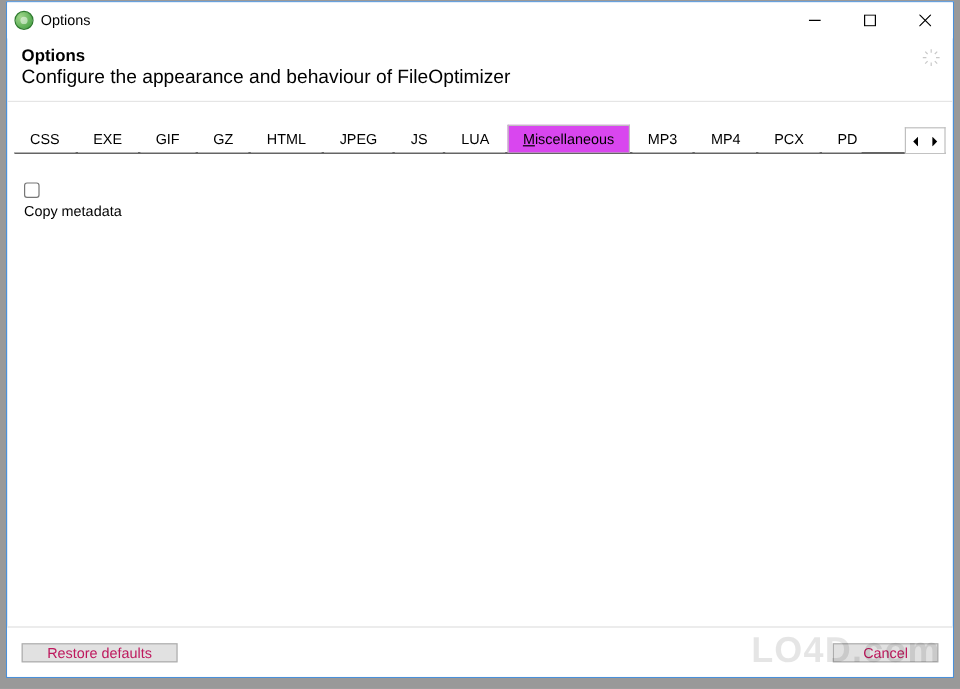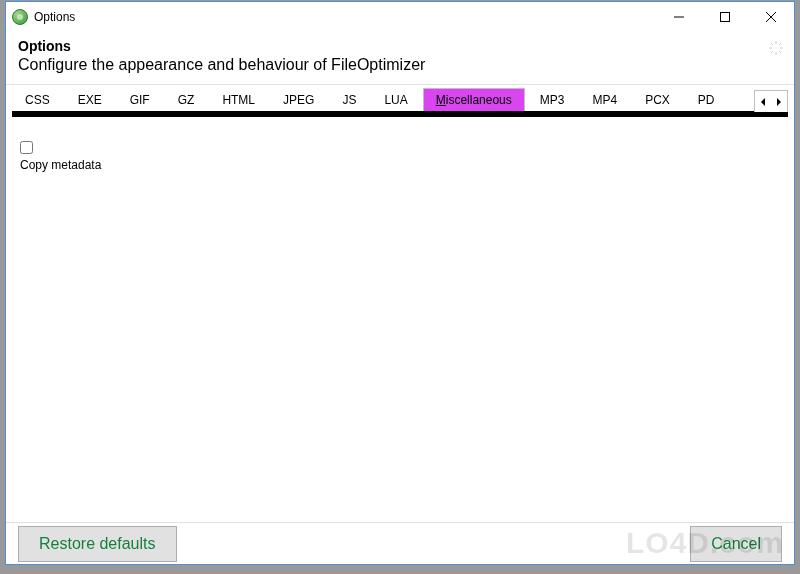--- a/index.html
+++ b/index.html
@@ -79,22 +79,22 @@
   }
 
   .divider {
     height: 1px;
     background: #e5e5e5;
     margin: 0 0 0 0;
   }
 
   .tabstrip-wrap {
     position: relative;
-    margin: 2px 6px 0 6px;
-    border-bottom: 6px solid #000000;
+    margin: 18px 6px 0 6px;
+    border-bottom: 1px solid #000000;
     display: flex;
     align-items: flex-end;
   }
   .tabstrip {
     display: flex;
     flex: 1 1 auto;
     overflow: hidden;
   }
   .tab {
     padding: 4px 12px 4px 12px;
@@ -160,25 +160,25 @@
     left: 0; right: 0;
     bottom: 0;
     height: 42px;
     border-top: 1px solid #e0e0e0;
     display: flex;
     align-items: center;
     padding: 0 12px;
     background: #fff;
   }
   .btn {
-    height: 36px;
+    height: 16px;
     min-width: 88px;
     padding: 0 20px;
-    font-size: 16px;
-    color: #15803d;
+    font-size: 12px;
+    color: #be185d;
     background: #e1e1e1;
     border: 1px solid #adadad;
     display: inline-flex;
     align-items: center;
     justify-content: center;
     cursor: default;
   }
   .btn.wide { min-width: 130px; }
   .btn.default {
     border: 1px solid #0078d7;

